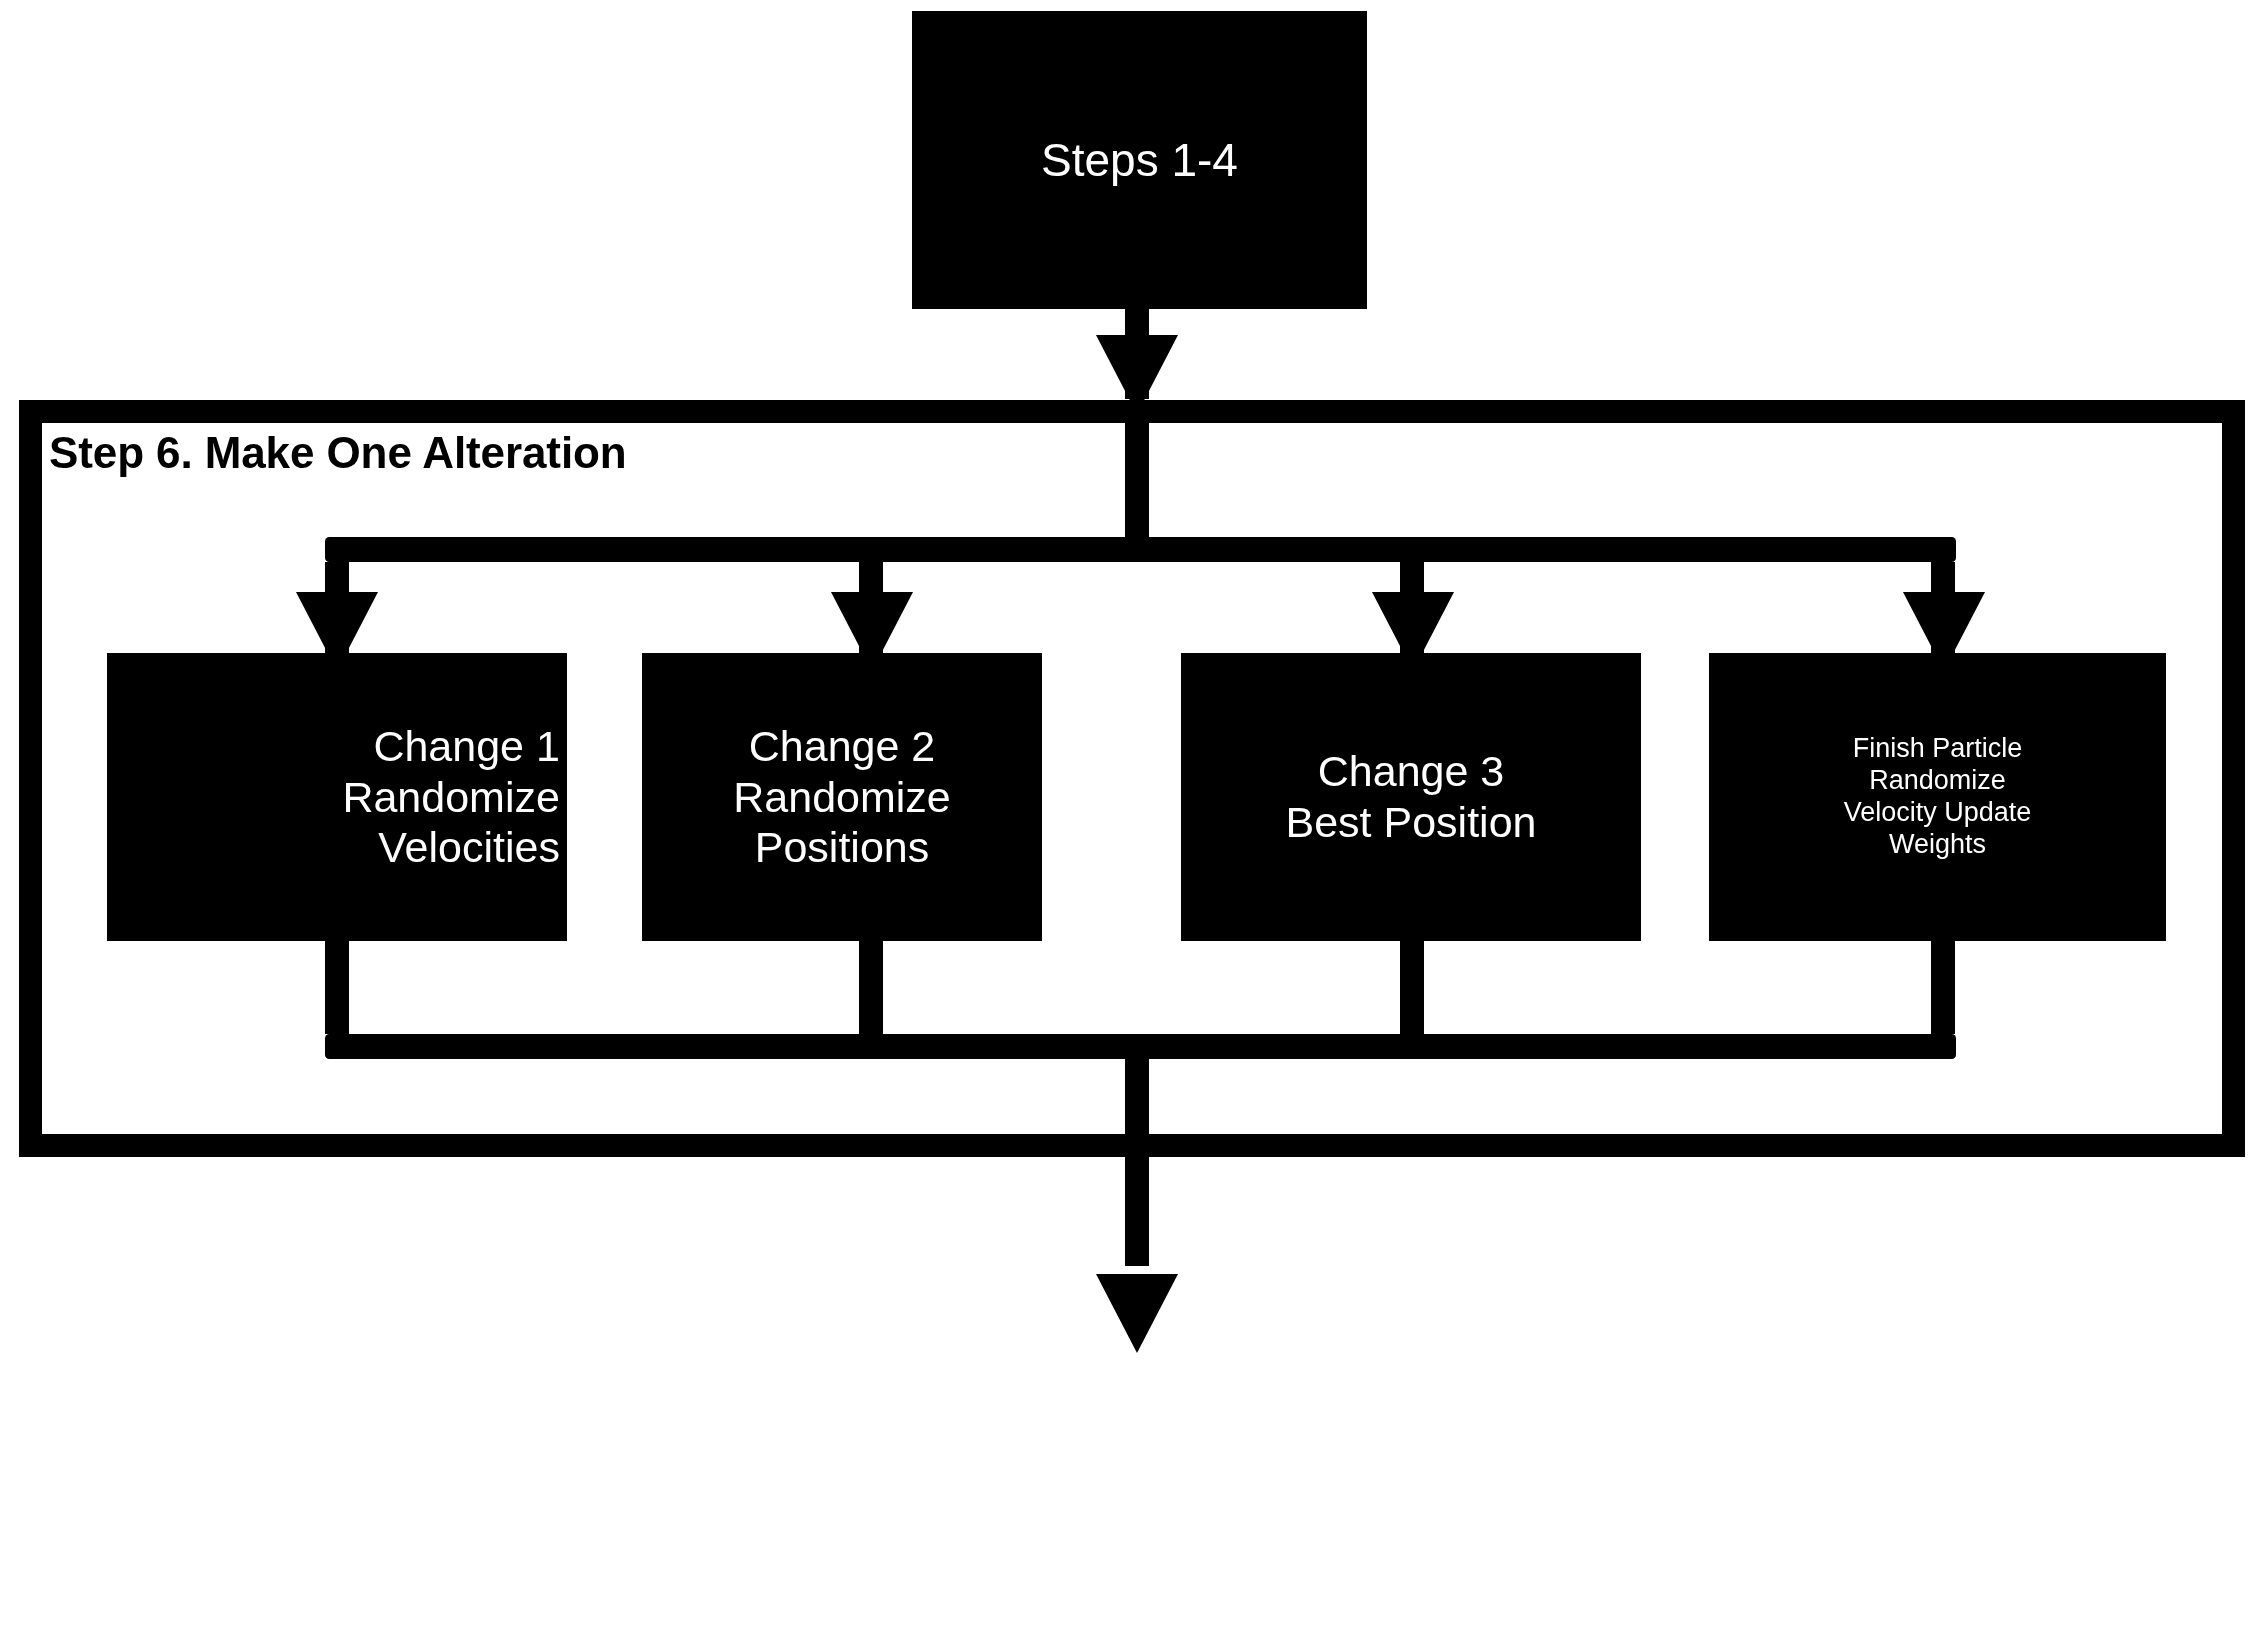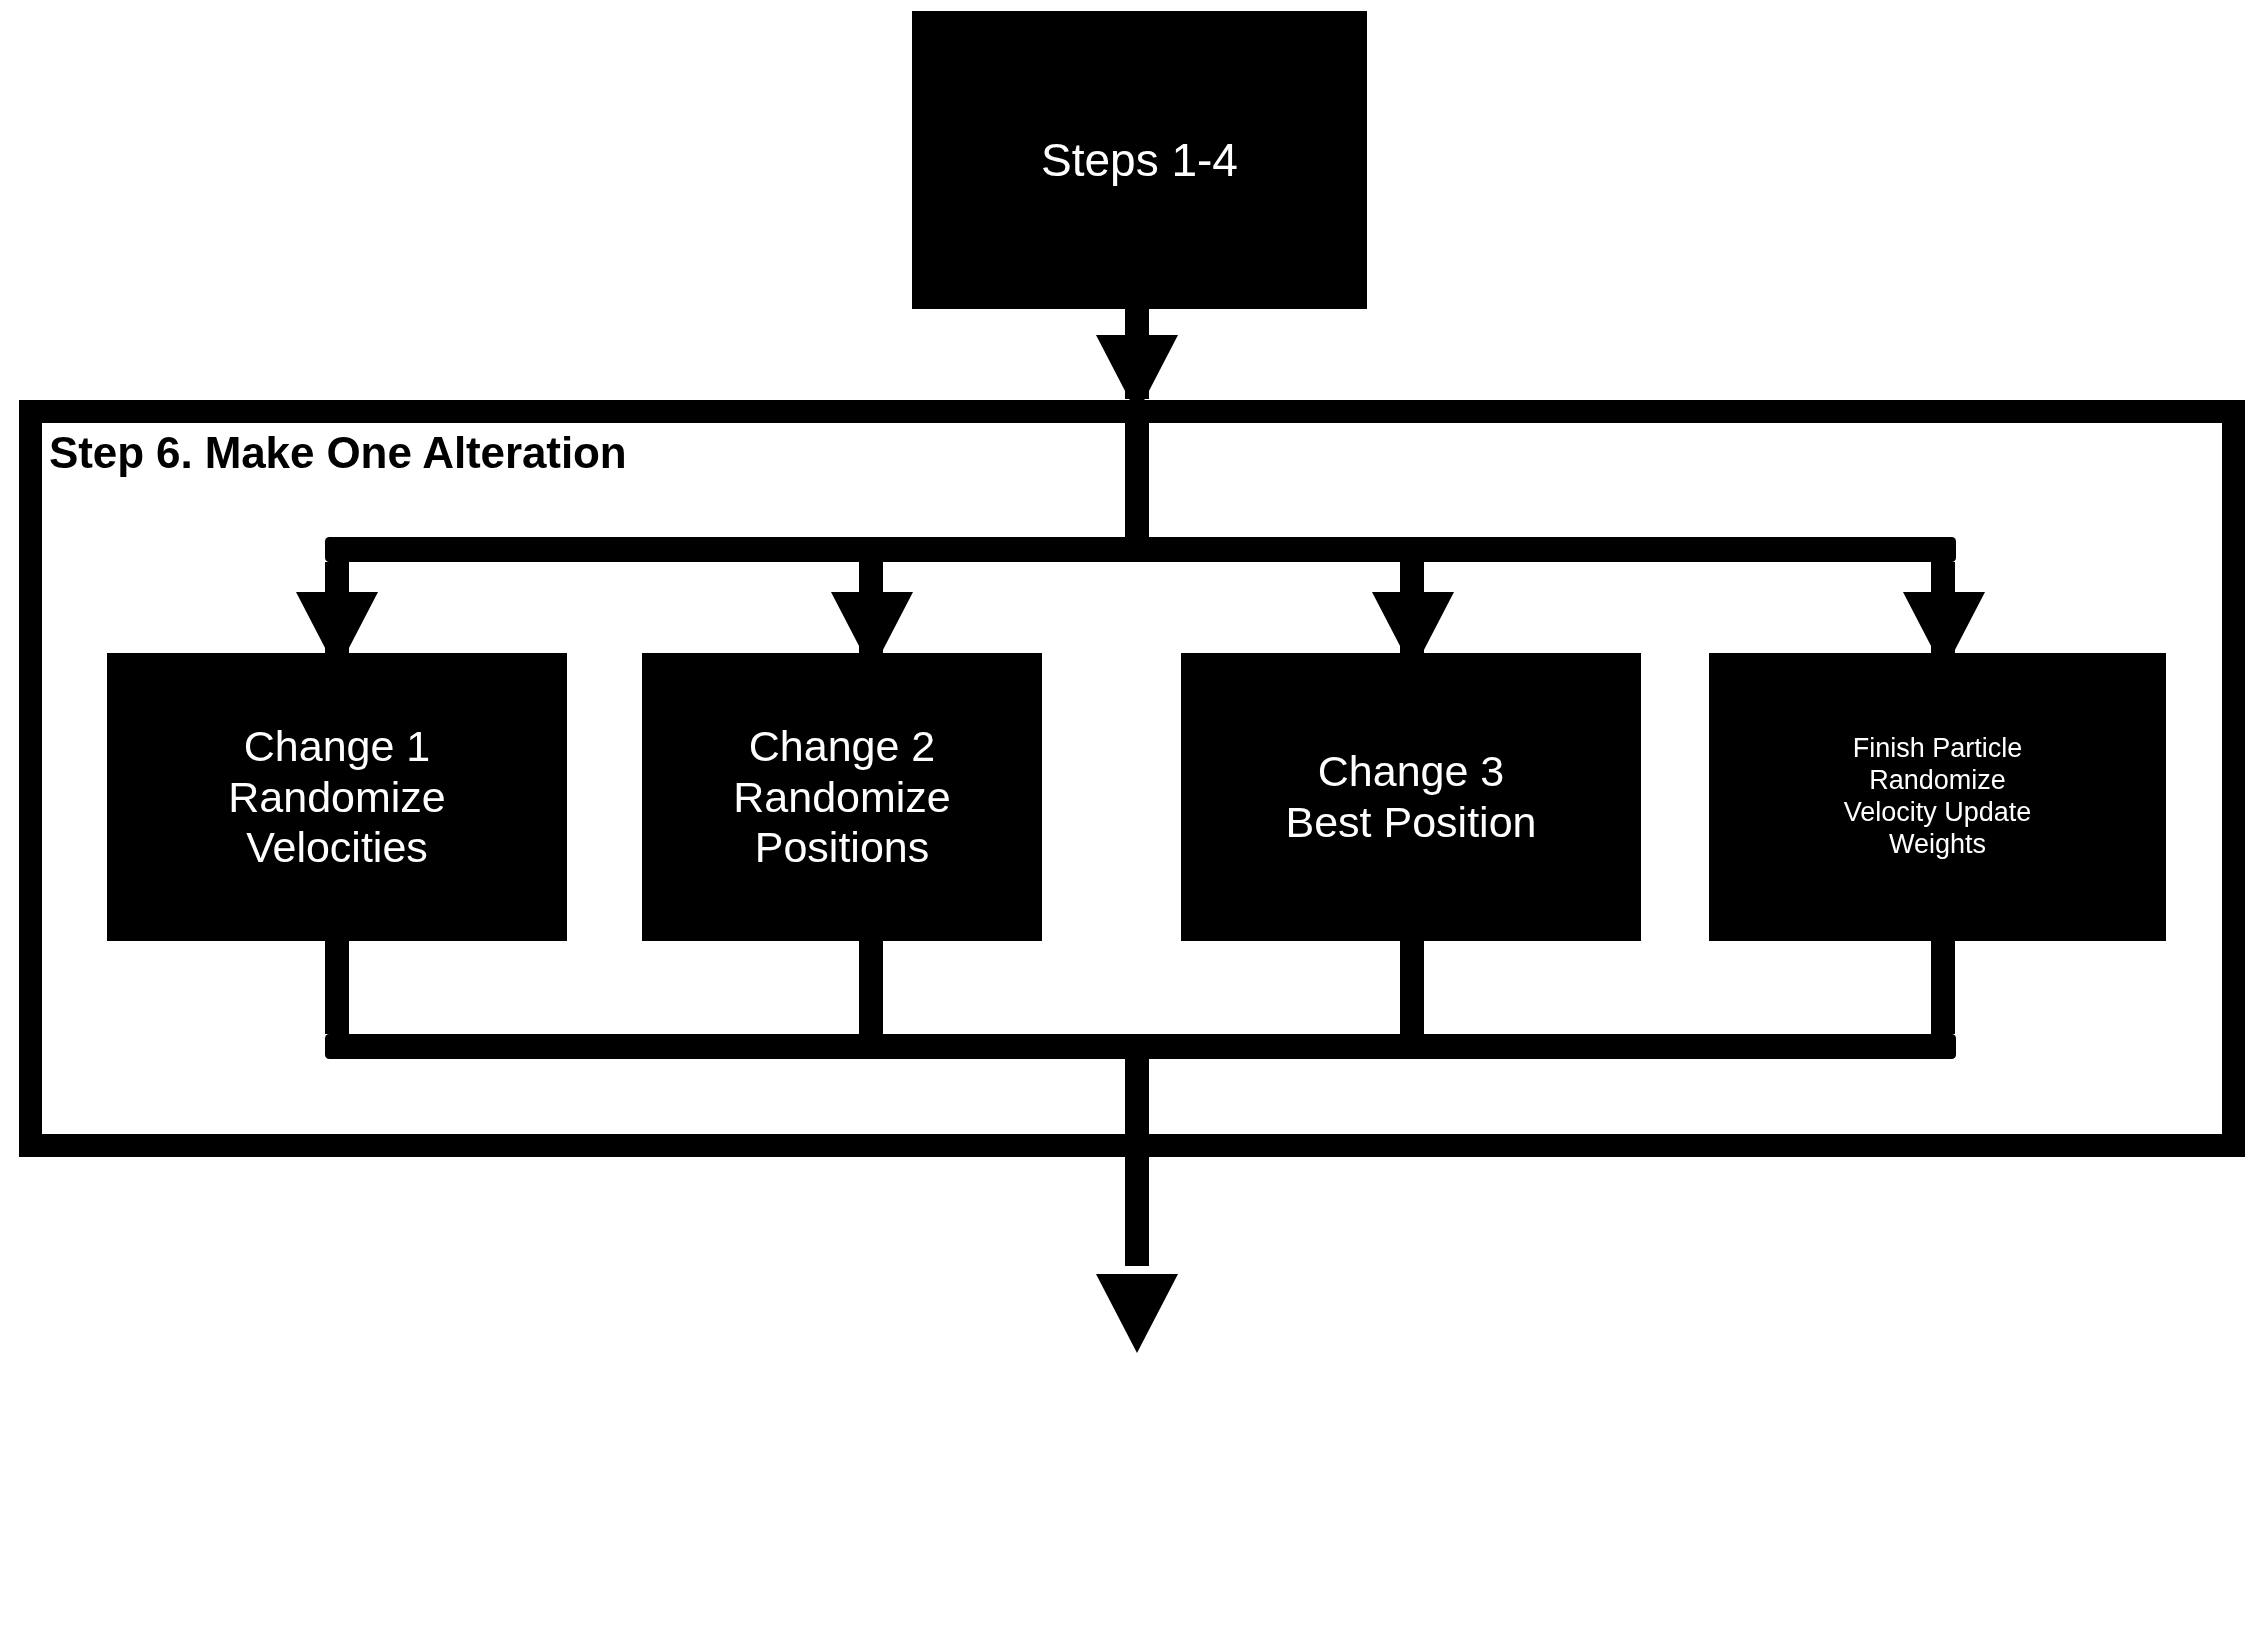--- a/index.html
+++ b/index.html
@@ -19,21 +19,21 @@
   #frame{
     position:absolute;left:18.6px;top:400px;width:2226px;height:757px;
     border:23px solid #000;box-sizing:border-box;background:transparent;
   }
   #frameLabel{
     position:absolute;left:49px;top:428px;font-size:44px;font-weight:bold;
     color:#000;letter-spacing:-0.1px;white-space:nowrap;
   }
 
   .boxrow .node{top:653px;height:288px;font-size:43px;}
-  #box1{left:107px;width:460px;}
+  #box1{left:107px;width:460px;text-align:right;}
   #box2{left:642px;width:400px;}
   #box3{left:1181px;width:460px;}
   #box4{left:1709px;width:457px;font-size:27px;}
 
   .bar{position:absolute;background:#000;}
   
   #trunkTop{left:1125px;top:308px;width:24px;height:91px;}
   #trunkArrowA{position:absolute;left:1096px;top:335px;width:0;height:0;
     border-left:41px solid transparent;border-right:41px solid transparent;
     border-top:79px solid #000;}

